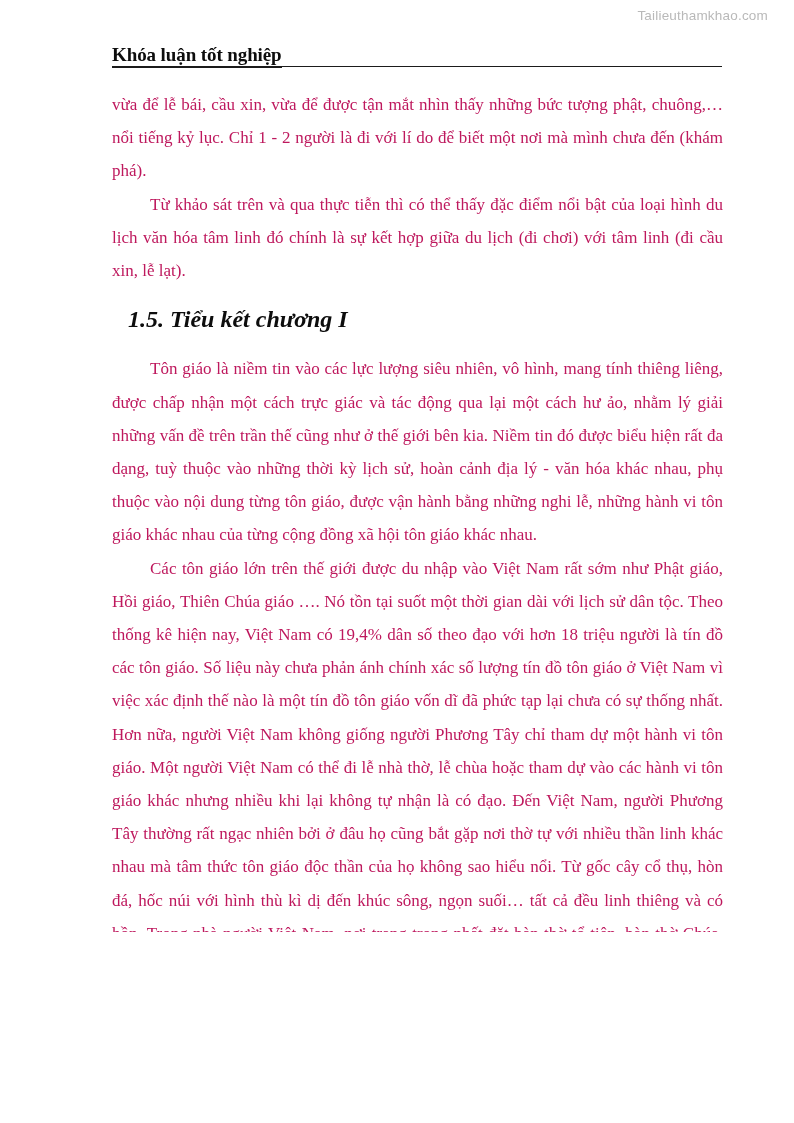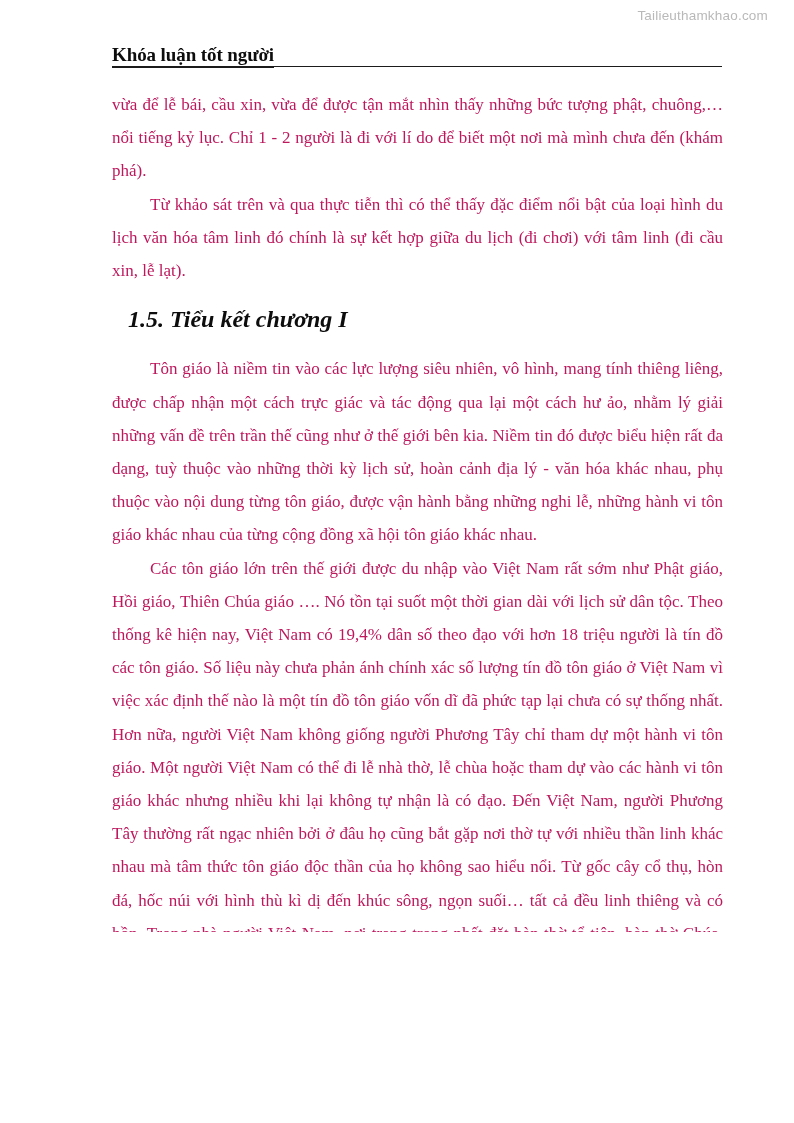--- a/index.html
+++ b/index.html
@@ -123,21 +123,21 @@
   }
 </style>
 </head>
 <body>
 
 <div class="page">
 
   <div class="watermark">Tailieuthamkhao.com</div>
 
   <div class="header-band">
-    <div class="header-title">Khóa luận tốt người</div>
+    <div class="header-title">Khóa luận tốt nghiệp</div>
     <div class="header-rule"></div>
   </div>
 
   <div class="body-col">
 
     <p class="para">vừa để lễ bái, cầu xin, vừa để được tận mắt nhìn thấy những bức tượng phật, chuông,… nổi tiếng kỷ lục. Chỉ 1 - 2 người là đi với lí do để biết một nơi mà mình chưa đến (khám phá).</p>
 
     <p class="para indent">Từ khảo sát trên và qua thực tiễn thì có thể thấy đặc điểm nổi bật của  loại hình du lịch văn hóa tâm linh đó chính là sự kết hợp giữa du lịch (đi chơi) với tâm linh (đi cầu xin, lễ lạt).</p>
 
     <h2 class="section-heading">1.5. Tiểu kết chương I</h2>

